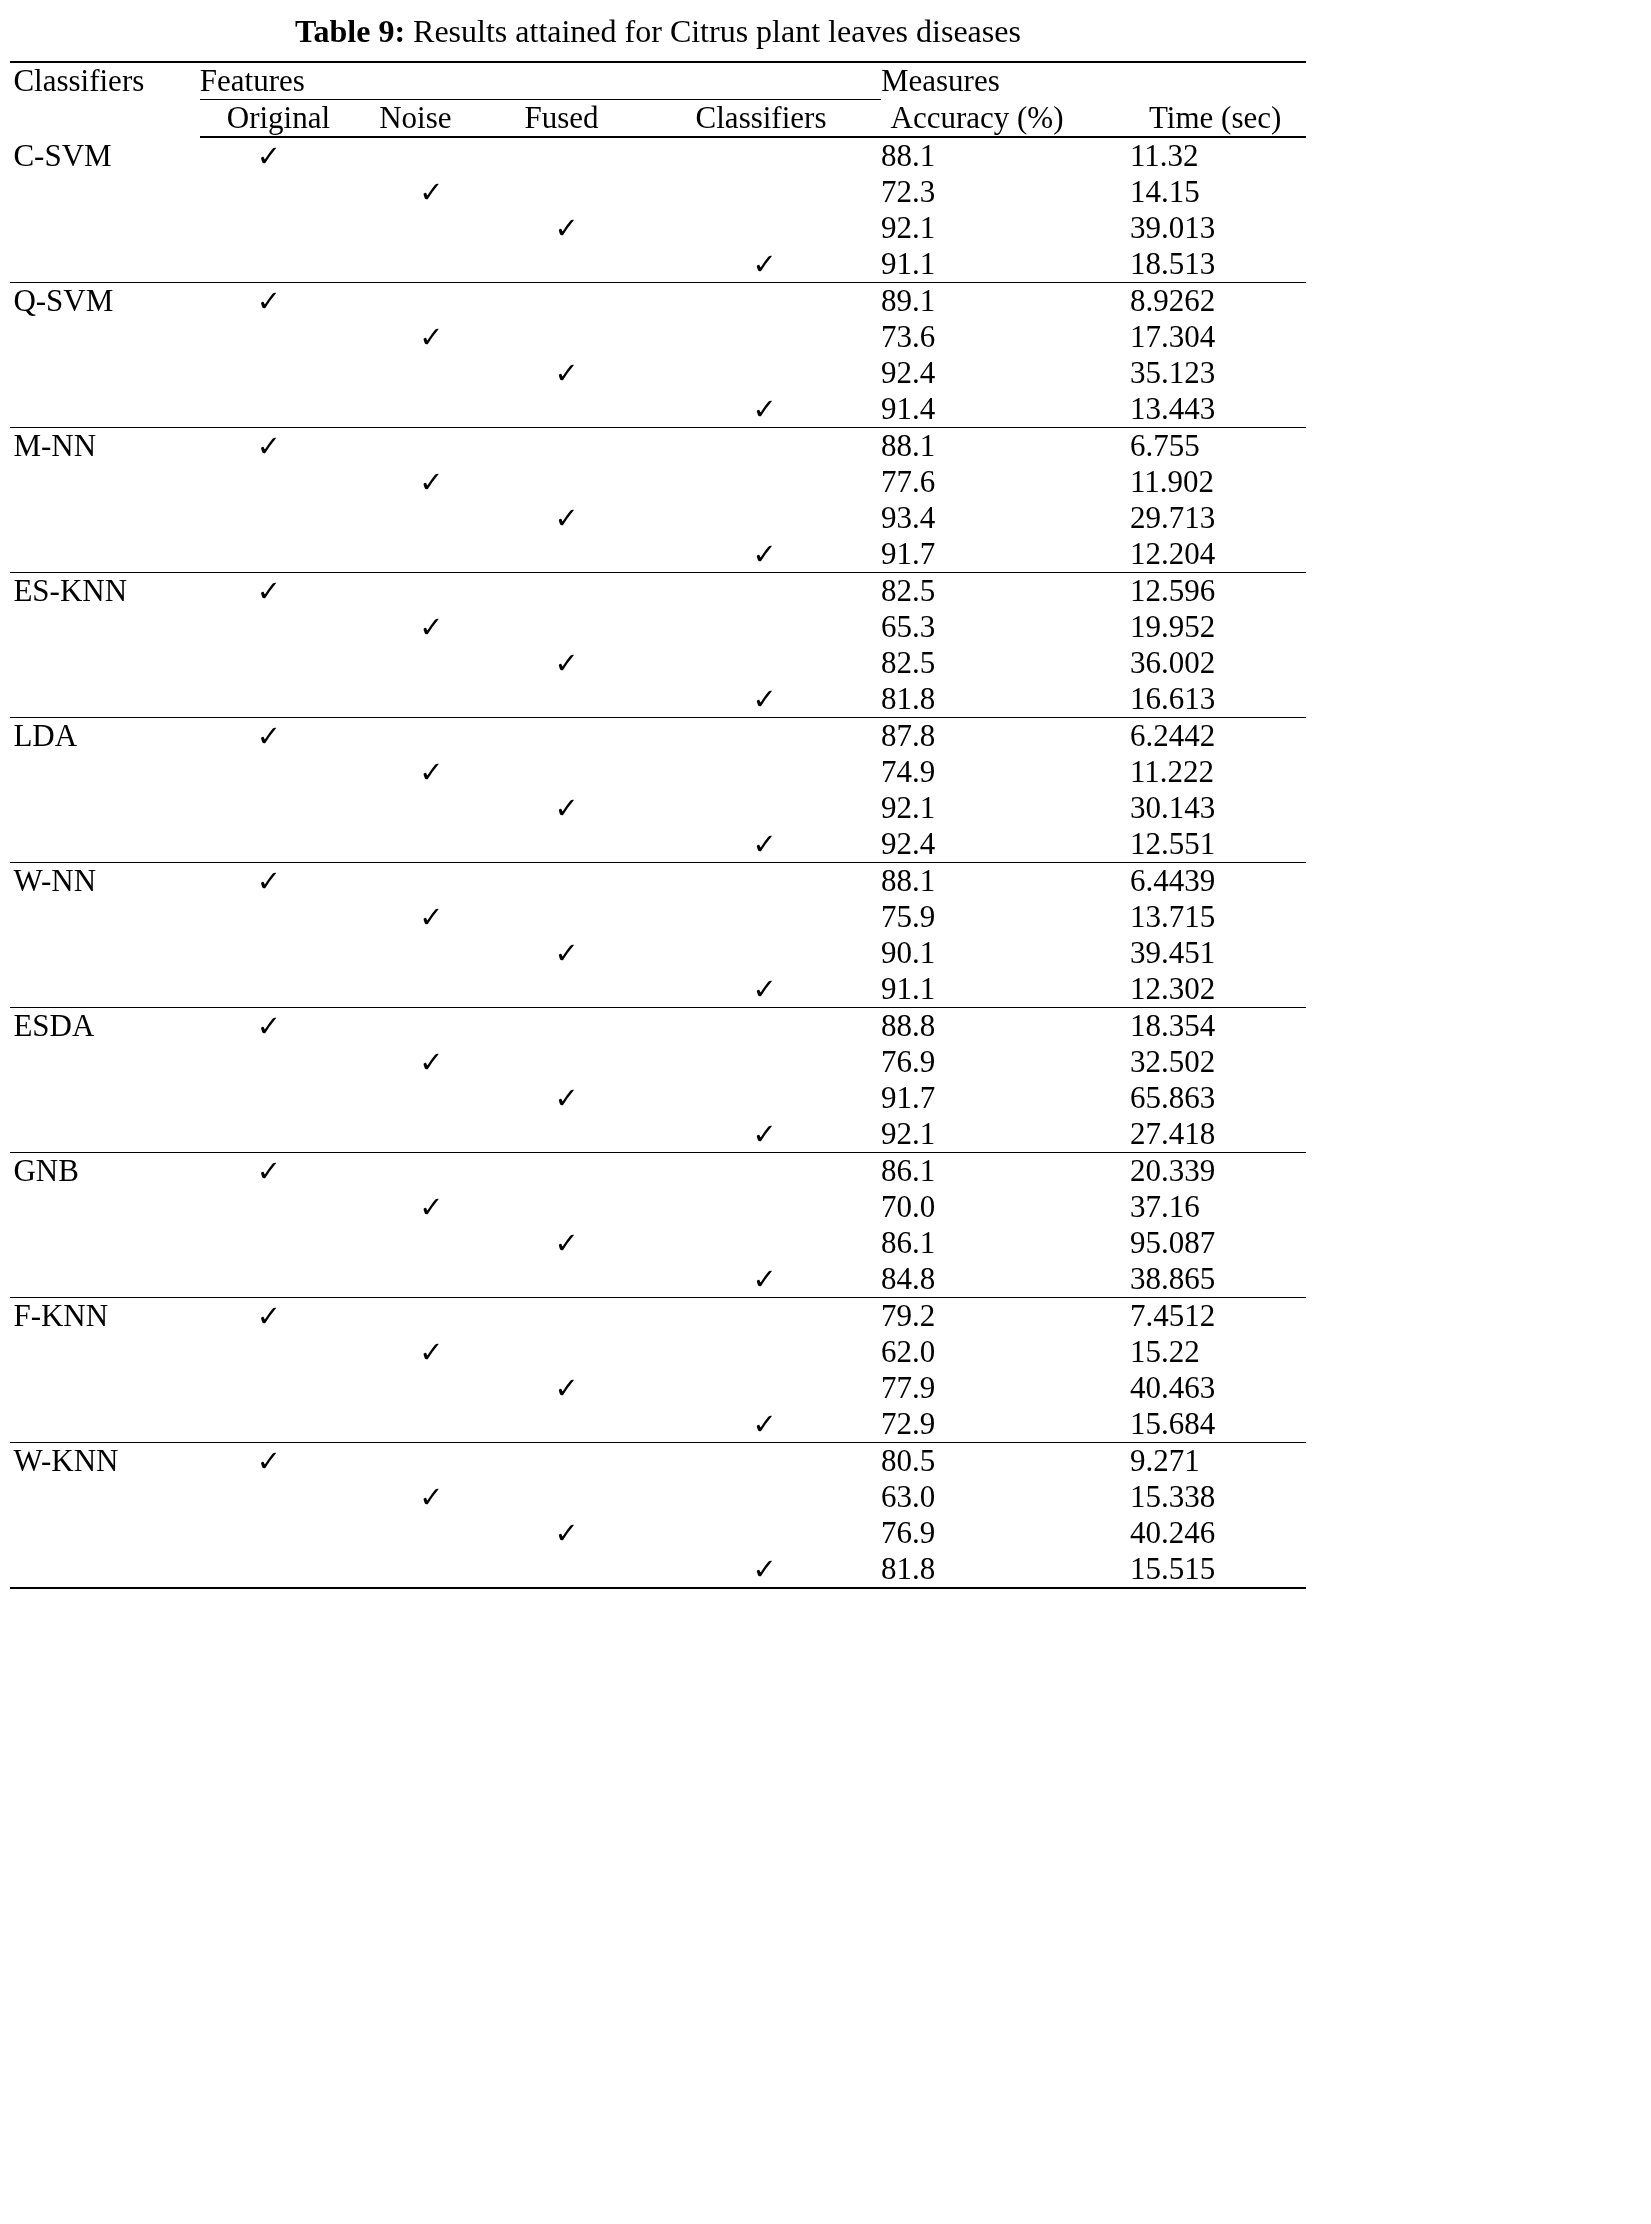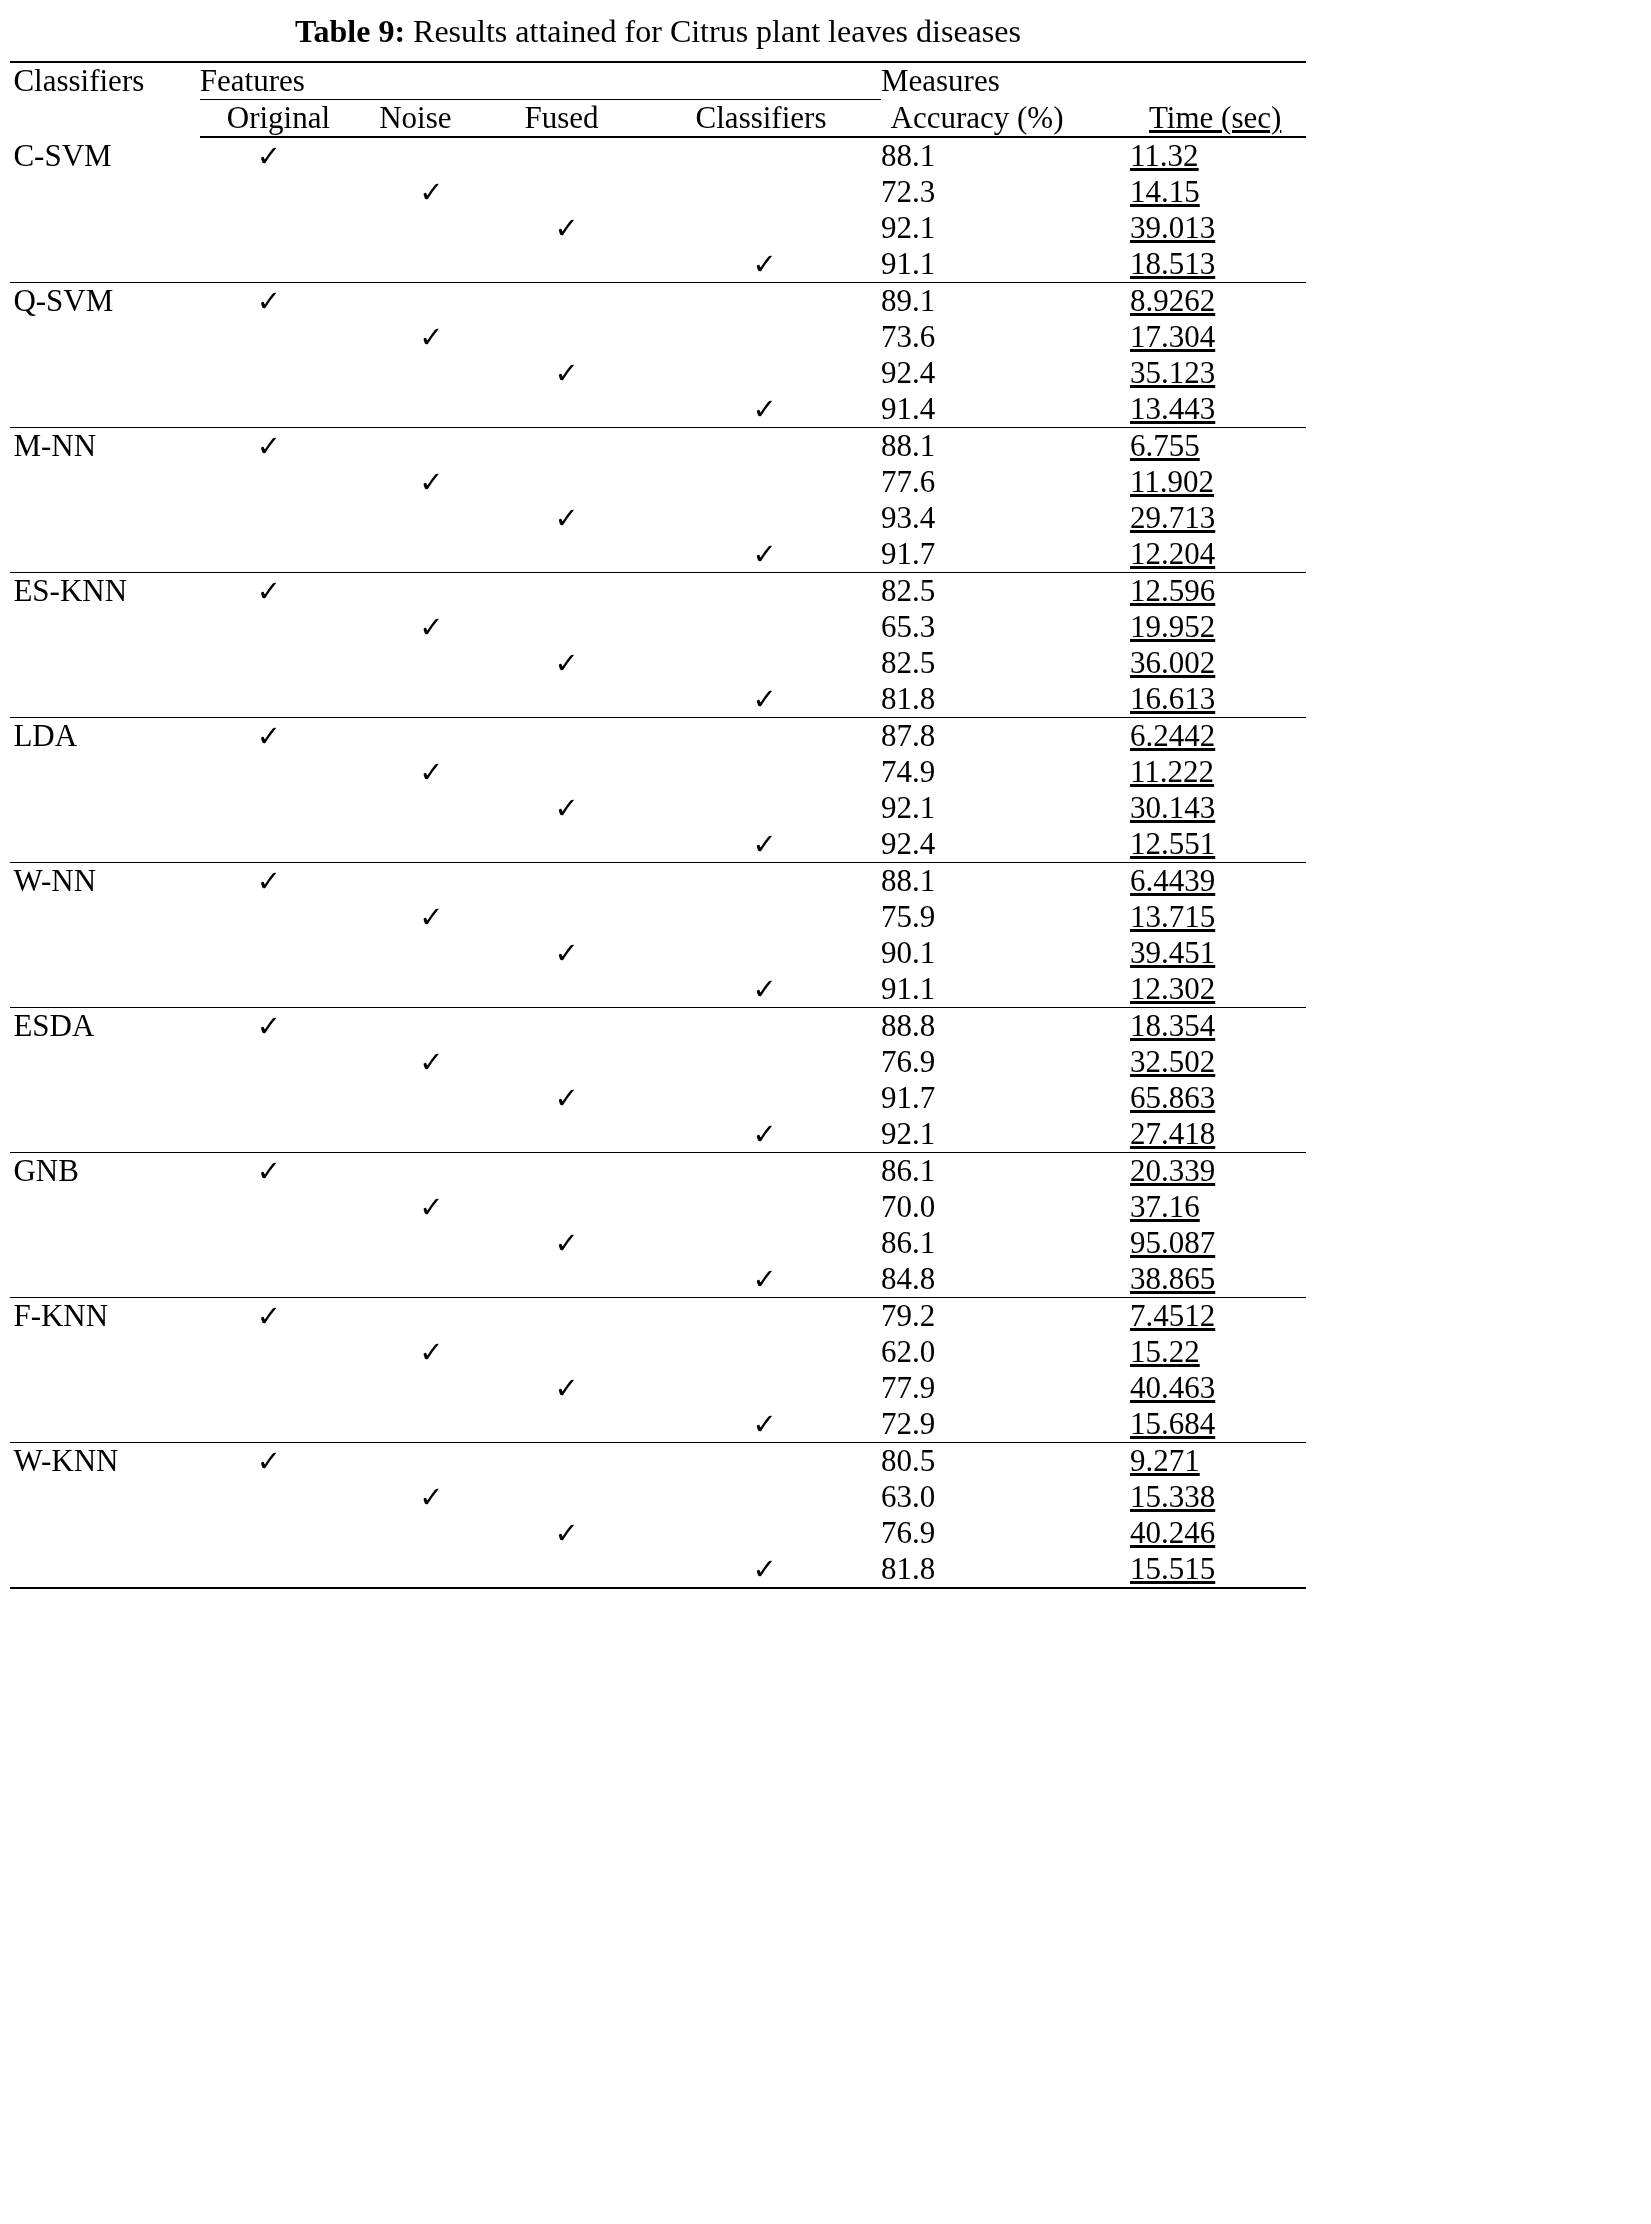--- a/index.html
+++ b/index.html
@@ -63,21 +63,21 @@
   }
   
   tbody td {
     padding: 4.8px 0 4.8px 0;
     height: 36px;
   }
   .cls-col { width: 239px; padding-left: 3.8px !important; margin-top: 20px; }
   .f-col { width: 158px; }
   .f-col-opt { width: 237px; }
   .acc-col { width: 239px; text-align: right; padding-right: 59px !important; }
-  .time-col { width: 229px; text-align: right; padding-right: 7.6px !important; text-decoration: underline; }
+  .time-col { width: 229px; text-align: right; padding-right: 7.6px !important; }
 
   .check {
     display: inline-block;
     font-size: 29px;
     line-height: 1;
   }
   .check-wrap-original { padding-left: 57px; }
   .check-wrap-noise    { padding-left: 61px; }
   .check-wrap-fused    { padding-left: 59px; }
   .check-wrap-opt      { padding-left: 111px; }

